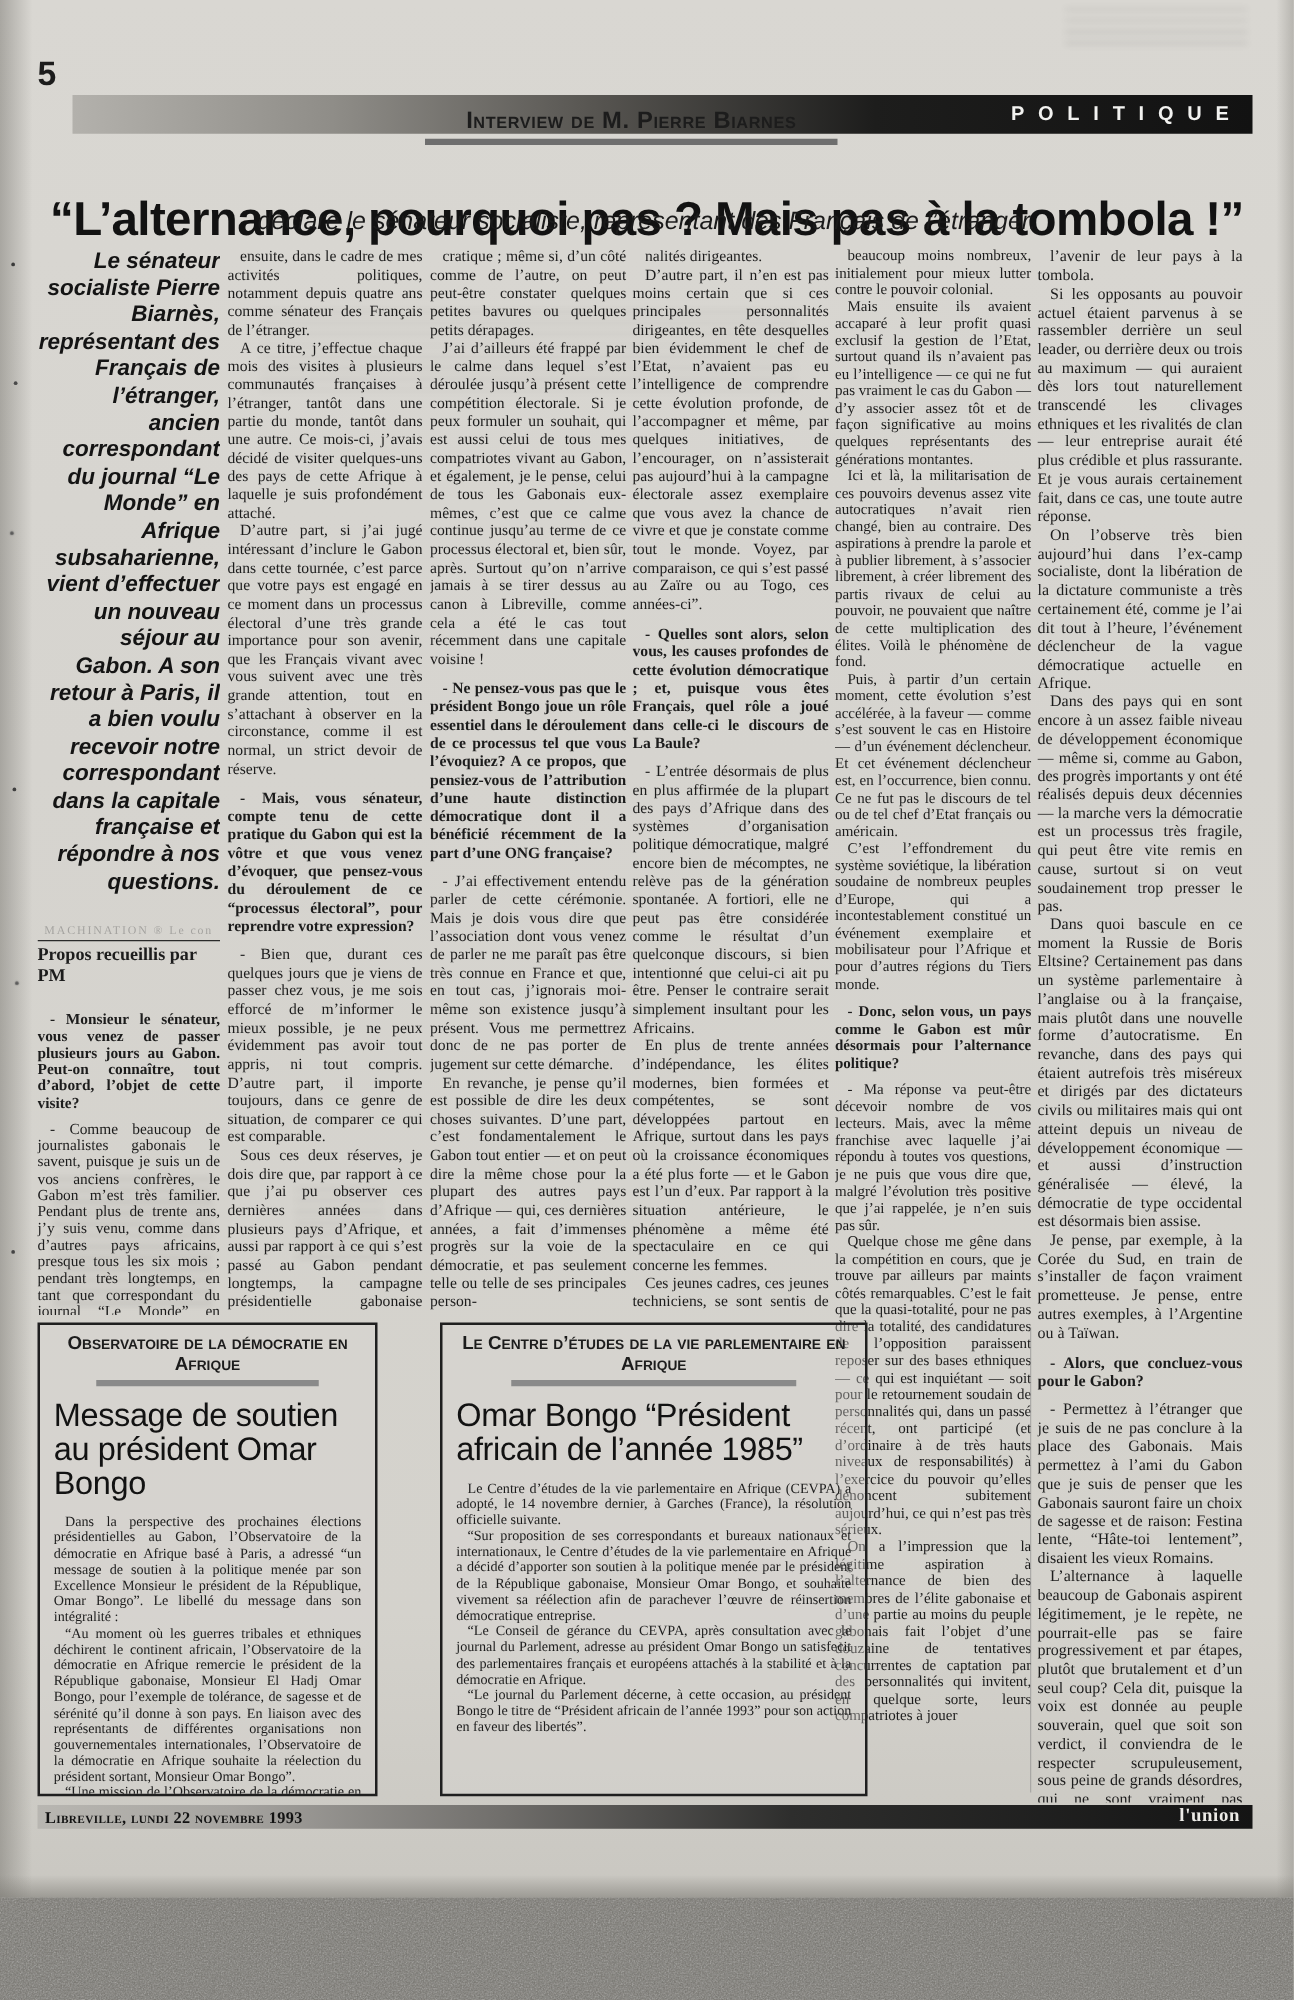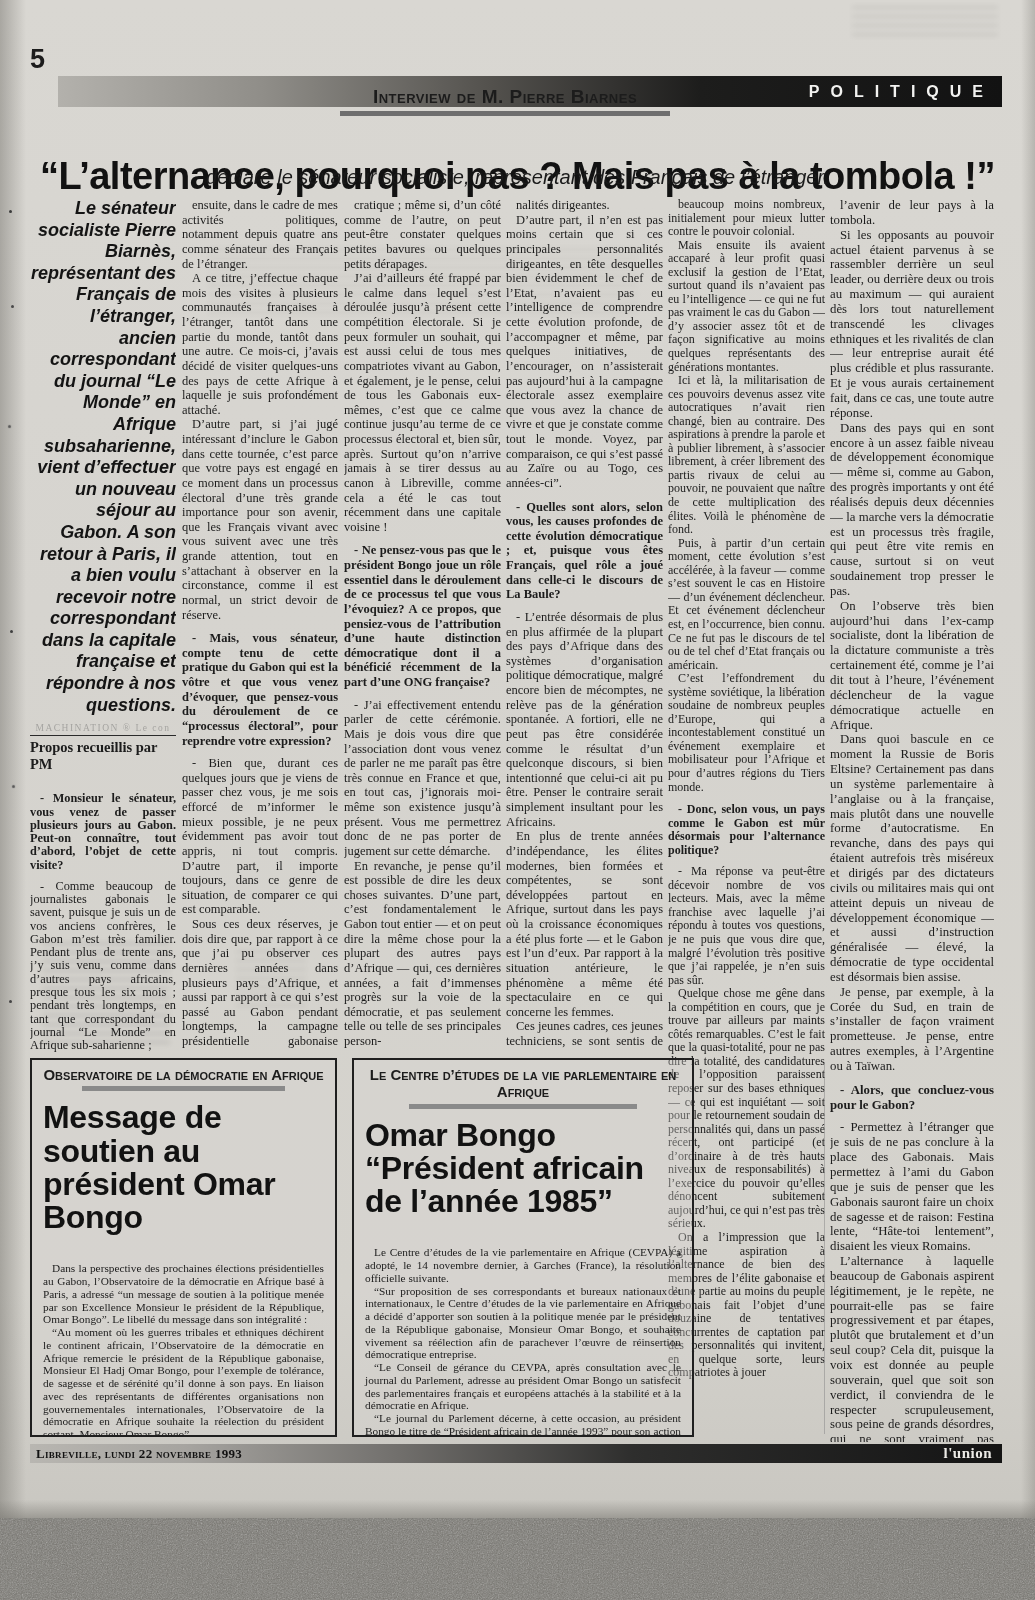--- a/index.html
+++ b/index.html
@@ -43,38 +43,38 @@
   .col{position:absolute;top:198px;overflow:hidden;text-align:justify;}
   .c1{left:30px;width:146px;height:854px;}
   .c2{left:182px;width:156px;height:852px;font-size:12.5px;line-height:1.17;}
   .c3{left:344px;width:157px;height:852px;font-size:12.5px;line-height:1.17;}
   .c4{left:506px;width:157px;height:852px;font-size:12.5px;line-height:1.17;}
   .c5{left:668px;width:157px;height:1244px;font-size:12px;line-height:1.13;}
   .c6{left:830px;width:164px;height:1244px;font-size:12.8px;line-height:1.16;}
   .para{margin:0;text-indent:10px;}
   .para.q{font-weight:700;margin:9px 0 8px;}
   .intro{font-family:"Liberation Sans",sans-serif;font-weight:700;font-style:italic;
-         font-size:18px;line-height:1.2;text-align:right;color:#141414;margin-bottom:7px;}
+         font-size:18px;line-height:1.2;text-align:right;color:#141414;margin-bottom:24px;}
   .ghost-line{font-size:9.5px;letter-spacing:1.5px;color:#5a5a5a;opacity:.4;
               filter:blur(.4px);text-align:center;margin-bottom:2px;}
   .byline{font-weight:700;font-size:14.5px;border-top:1.5px solid #2a2a2a;
           padding:3px 0 10px;text-align:left;}
   .c1 .para{font-size:12.3px;line-height:1.08;}
   .col-rule{position:absolute;left:824px;top:1062px;width:1px;height:372px;background:#8a8a8a;opacity:.55;}
 
   
   .box{position:absolute;top:1058px;height:379px;border:2px solid #1f1f1f;
        background:rgba(218,216,211,.35);padding:6px 11px;box-sizing:border-box;overflow:hidden;}
-  .box1{left:30px;width:307px;}
+  .box1{left:30px;width:272px;}
   .box2{left:352px;width:342px;}
   .box-overline{font-family:"Liberation Sans",sans-serif;font-weight:700;font-variant:small-caps;
                 font-size:15px;line-height:1.15;text-align:center;}
   .box-rule{width:72%;height:5px;background:#8a8a8a;margin:3px auto 10px;}
-  .box-title{font-family:"Liberation Sans",sans-serif;font-weight:700;font-size:32px;
-             line-height:1.04;letter-spacing:-0.3px;color:#121212;margin:2px 0 28px;}
+  .box-title{font-family:"Liberation Sans",sans-serif;font-weight:400;font-size:26px;
+             line-height:1.04;letter-spacing:-0.3px;color:#121212;margin:2px 0 12px;}
   .box-body{font-size:11.3px;line-height:1.13;text-align:justify;}
   .box-body .para{text-indent:9px;}
 
   
   .footer-bar{position:absolute;left:30px;top:1444px;width:972px;height:19px;
               background:linear-gradient(90deg,#b8b6b1 0%,#a6a4a0 16%,#716f6c 38%,#2e2e2d 62%,#141414 100%);
               display:flex;align-items:center;justify-content:space-between;gap:17px;}
   .dateline{font-weight:700;font-variant:small-caps;font-size:13px;color:#121212;
             padding-left:6px;letter-spacing:.3px;white-space:nowrap;}
   .paper-name{font-family:"Liberation Serif",serif;font-weight:700;font-size:15px;
@@ -156,22 +156,22 @@
       <p class="para">Puis, à partir d’un certain moment, cette évolution s’est accélérée, à la faveur — comme s’est souvent le cas en Histoire — d’un événement déclencheur. Et cet événement déclencheur est, en l’occurrence, bien connu. Ce ne fut pas le discours de tel ou de tel chef d’Etat français ou américain.</p>
       <p class="para">C’est l’effondrement du système soviétique, la libération soudaine de nombreux peuples d’Europe, qui a incontestablement constitué un événement exemplaire et mobilisateur pour l’Afrique et pour d’autres régions du Tiers monde.</p>
       <p class="para q">- Donc, selon vous, un pays comme le Gabon est mûr désormais pour l’alternance politique?</p>
       <p class="para">- Ma réponse va peut-être décevoir nombre de vos lecteurs. Mais, avec la même franchise avec laquelle j’ai répondu à toutes vos questions, je ne puis que vous dire que, malgré l’évolution très positive que j’ai rappelée, je n’en suis pas sûr.</p>
       <p class="para">Quelque chose me gêne dans la compétition en cours, que je trouve par ailleurs par maints côtés remarquables. C’est le fait que la quasi-totalité, pour ne pas dire la totalité, des candidatures de l’opposition paraissent reposer sur des bases ethniques — ce qui est inquiétant — soit pour le retournement soudain de personnalités qui, dans un passé récent, ont participé (et d’ordinaire à de très hauts niveaux de responsabilités) à l’exercice du pouvoir qu’elles dénoncent subitement aujourd’hui, ce qui n’est pas très sérieux.</p>
       <p class="para">On a l’impression que la légitime aspiration à l’alternance de bien des membres de l’élite gabonaise et d’une partie au moins du peuple gabonais fait l’objet d’une douzaine de tentatives concurrentes de captation par des personnalités qui invitent, en quelque sorte, leurs compatriotes à jouer</p>
     </div>
   <div class="col c6">
       <p class="para">l’avenir de leur pays à la tombola.</p>
       <p class="para">Si les opposants au pouvoir actuel étaient parvenus à se rassembler derrière un seul leader, ou derrière deux ou trois au maximum — qui auraient dès lors tout naturellement transcendé les clivages ethniques et les rivalités de clan — leur entreprise aurait été plus crédible et plus rassurante. Et je vous aurais certainement fait, dans ce cas, une toute autre réponse.</p>
+      <p class="para">On l’observe très bien aujourd’hui dans l’ex-camp socialiste, dont la libération de la dictature communiste a très certainement été, comme je l’ai dit tout à l’heure, l’événement déclencheur de la vague démocratique actuelle en Afrique.</p>
       <p class="para">Dans des pays qui en sont encore à un assez faible niveau de développement économique — même si, comme au Gabon, des progrès importants y ont été réalisés depuis deux décennies — la marche vers la démocratie est un processus très fragile, qui peut être vite remis en cause, surtout si on veut soudainement trop presser le pas.</p>
-      <p class="para">On l’observe très bien aujourd’hui dans l’ex-camp socialiste, dont la libération de la dictature communiste a très certainement été, comme je l’ai dit tout à l’heure, l’événement déclencheur de la vague démocratique actuelle en Afrique.</p>
       <p class="para">Dans quoi bascule en ce moment la Russie de Boris Eltsine? Certainement pas dans un système parlementaire à l’anglaise ou à la française, mais plutôt dans une nouvelle forme d’autocratisme. En revanche, dans des pays qui étaient autrefois très miséreux et dirigés par des dictateurs civils ou militaires mais qui ont atteint depuis un niveau de développement économique — et aussi d’instruction généralisée — élevé, la démocratie de type occidental est désormais bien assise.</p>
       <p class="para">Je pense, par exemple, à la Corée du Sud, en train de s’installer de façon vraiment prometteuse. Je pense, entre autres exemples, à l’Argentine ou à Taïwan.</p>
       <p class="para q">- Alors, que concluez-vous pour le Gabon?</p>
       <p class="para">- Permettez à l’étranger que je suis de ne pas conclure à la place des Gabonais. Mais permettez à l’ami du Gabon que je suis de penser que les Gabonais sauront faire un choix de sagesse et de raison: Festina lente, “Hâte-toi lentement”, disaient les vieux Romains.</p>
       <p class="para">L’alternance à laquelle beaucoup de Gabonais aspirent légitimement, je le repète, ne pourrait-elle pas se faire progressivement et par étapes, plutôt que brutalement et d’un seul coup? Cela dit, puisque la voix est donnée au peuple souverain, quel que soit son verdict, il conviendra de le respecter scrupuleusement, sous peine de grands désordres, qui ne sont vraiment pas souhaitables pour votre pays.</p>
     </div>
 
   <div class="col-rule"></div>
 
   <div class="box box1">

